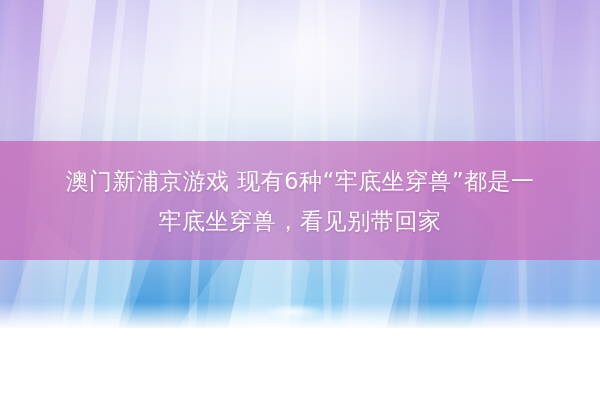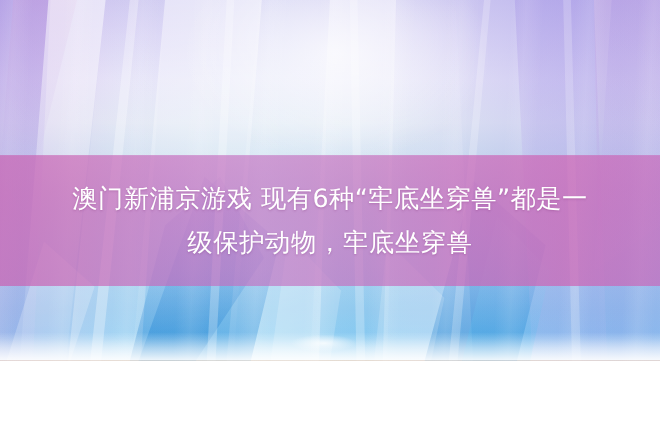--- a/index.html
+++ b/index.html
@@ -234,19 +234,19 @@
       <polygon points="262,262 310,322 300,400 246,400" fill="#ffffff" opacity="0.18"></polygon>
       <polygon points="352,268 404,330 392,400 340,400" fill="#ffffff" opacity="0.16"></polygon>
     </svg>
   </div>
 
   <div class="sheen"></div>
   <div class="glow-top"></div>
 
   <div class="text-band">
     <p class="headline line1">澳门新浦京游戏 现有6种“牢底坐穿兽”都是一</p>
-    <p class="headline line2">级保护动物，牢底坐穿兽</p>
+    <p class="headline line2">牢底坐穿兽，看见别带回家</p>
   </div>
 
   <div class="bottom-fade"></div>
   <div class="bottom-tinylight"></div>
 
 </div>
 
 </body></html>

